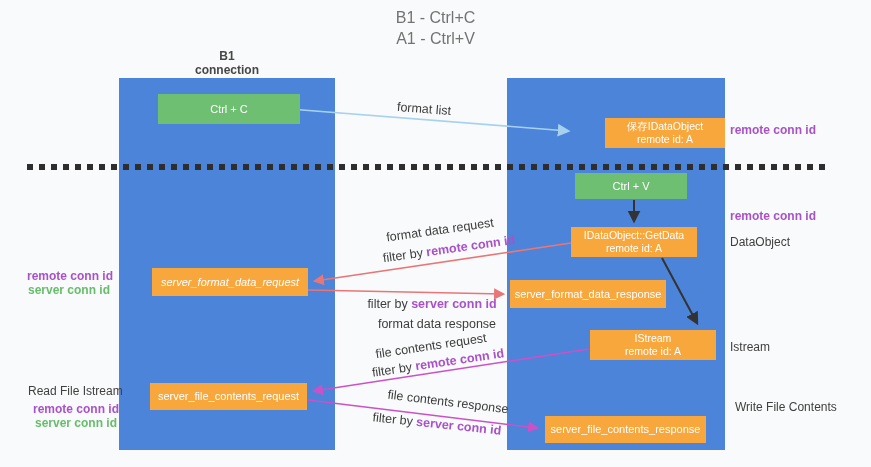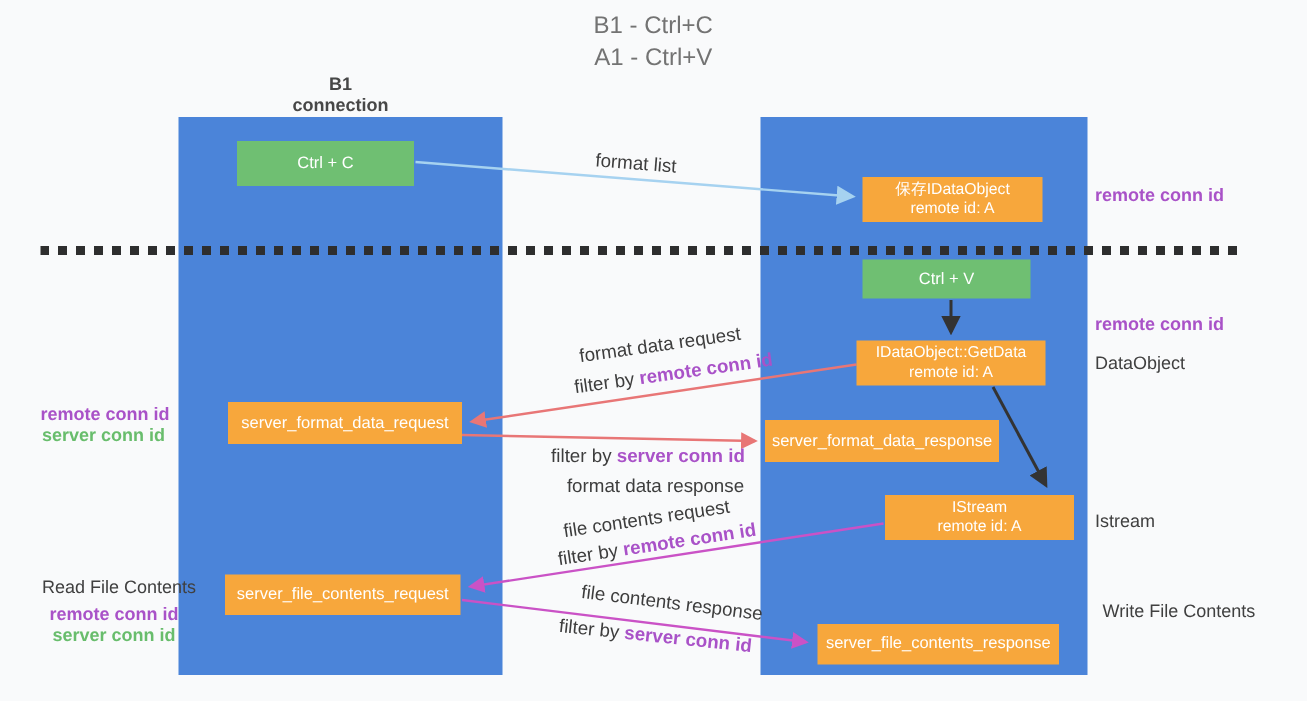--- a/index.html
+++ b/index.html
@@ -74,39 +74,39 @@
     </defs>
     <line x1="277" y1="108" x2="568" y2="131" stroke="#a6d2f0" stroke-width="1.6" marker-end="url(#ah-blue)"></line>
     <line x1="634" y1="200" x2="634" y2="221" stroke="#333333" stroke-width="2" marker-end="url(#ah-black)"></line>
     <line x1="662" y1="258" x2="697" y2="323" stroke="#333333" stroke-width="2" marker-end="url(#ah-black)"></line>
     <line x1="571" y1="243" x2="315" y2="281" stroke="#e87676" stroke-width="1.6" marker-end="url(#ah-red)"></line>
     <line x1="308" y1="290" x2="503" y2="294" stroke="#e87676" stroke-width="1.6" marker-end="url(#ah-red)"></line>
     <line x1="589" y1="349" x2="314" y2="391" stroke="#ca52c6" stroke-width="1.6" marker-end="url(#ah-mag)"></line>
     <line x1="308" y1="400" x2="537" y2="428" stroke="#ca52c6" stroke-width="1.6" marker-end="url(#ah-mag)"></line>
   </svg>
 
-  <div class="box green" style="left:158px; top:94px; width:118px; height:30px;">
+  <div class="box green" style="left:158px; top:94px; width:142px; height:30px;">
     <div>Ctrl + C</div>
   </div>
 
-  <div class="box orange two-line" style="left:575px; top:118px; width:120px; height:30px;">
+  <div class="box orange two-line" style="left:605px; top:118px; width:120px; height:30px;">
     <div>保存IDataObject</div>
     <div>remote id: A</div>
   </div>
 
   <div class="box green" style="left:575px; top:173px; width:112px; height:26px;">
     <div>Ctrl + V</div>
   </div>
 
   <div class="box orange two-line" style="left:571px; top:227px; width:126px; height:30px;">
     <div>IDataObject::GetData</div>
     <div>remote id: A</div>
   </div>
 
-  <div class="box orange" style="left:152px; top:268px; width:156px; height:28px;">
+  <div class="box orange" style="left:152px; top:268px; width:156px; height:28px;font-style:italic;">
     <div>server_format_data_request</div>
   </div>
 
   <div class="box orange" style="left:510px; top:280px; width:156px; height:28px;">
     <div>server_format_data_response</div>
   </div>
 
   <div class="box orange two-line" style="left:590px; top:330px; width:126px; height:30px;">
     <div>IStream</div>
     <div>remote id: A</div>
@@ -135,17 +135,17 @@
   <div class="arrow-label" style="left:437px; top:424px; transform:translate(-50%,-50%) rotate(6deg);"><span>filter by </span><span class="key">server conn id</span></div>
 
   <div class="side-label purple" style="left:730px; top:123px;">remote conn id</div>
   <div class="side-label purple" style="left:730px; top:209px;">remote conn id</div>
   <div class="side-label dark" style="left:730px; top:235px;">DataObject</div>
   <div class="side-label dark" style="left:730px; top:340px;">Istream</div>
   <div class="side-label dark" style="left:735px; top:400px;">Write File Contents</div>
 
   <div class="side-label purple" style="left:27px; top:269px;">remote conn id</div>
   <div class="side-label green" style="left:28px; top:283px;">server conn id</div>
-  <div class="side-label dark" style="left:28px; top:384px;">Read File Contents</div>
+  <div class="side-label dark" style="left:28px; top:384px;">Read File Istream</div>
   <div class="side-label purple" style="left:33px; top:402px;">remote conn id</div>
   <div class="side-label green" style="left:35px; top:416px;">server conn id</div>
 
 </div>
 
 </body></html>

